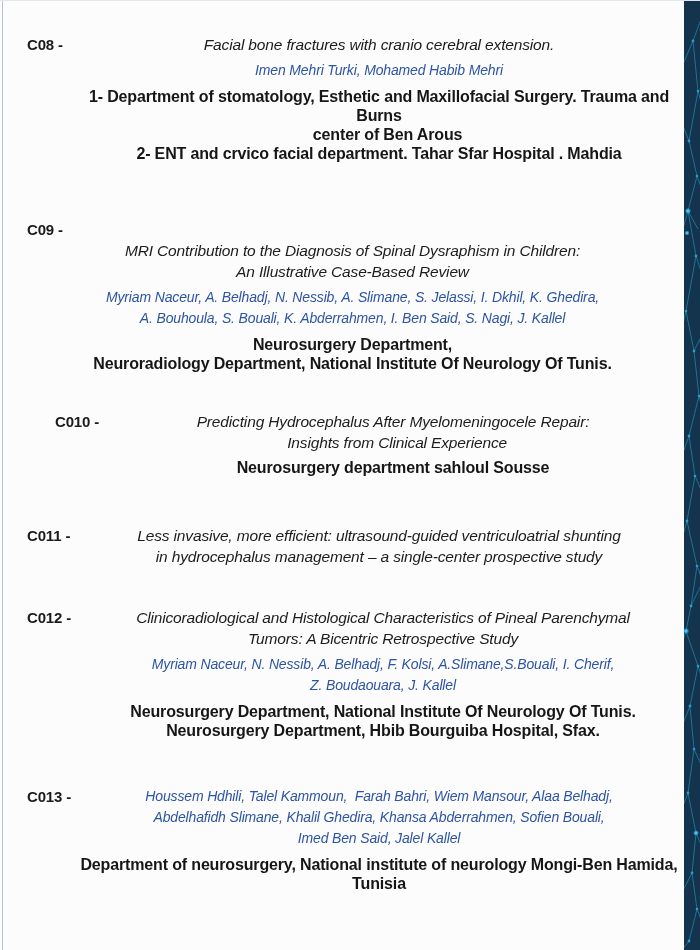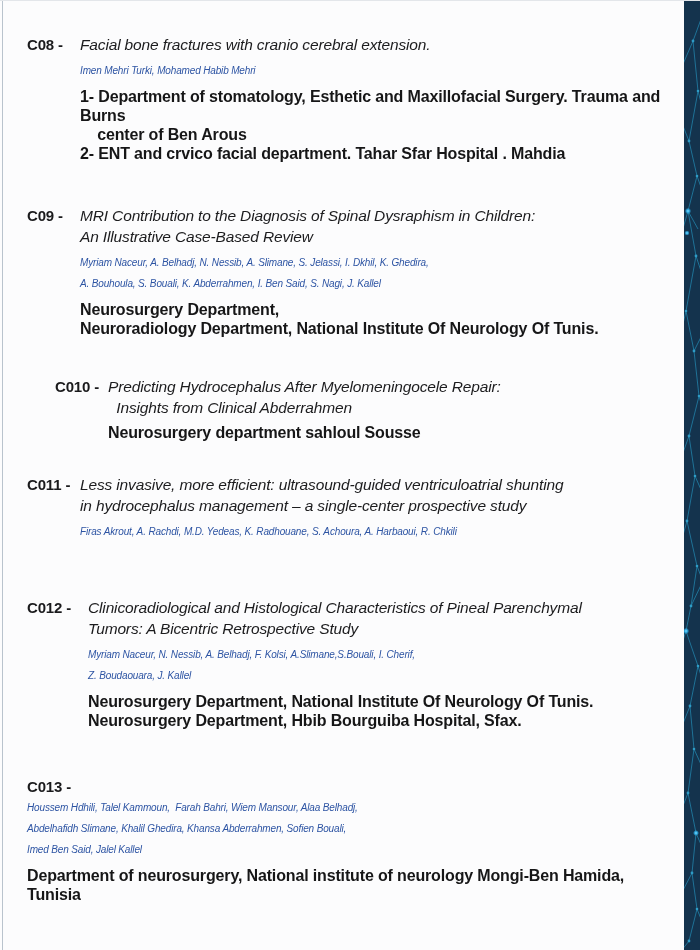--- a/index.html
+++ b/index.html
@@ -29,45 +29,45 @@
     width: 684px;
     height: 100%;
   }
   .entry {
     display: flex;
     padding-left: 27px;
     padding-right: 6px;
     letter-spacing: -0.15px;
   }
   .entry:nth-child(1) { margin-top: 33px; }
-  .entry:nth-child(2) { margin-top: 42px; }
+  .entry:nth-child(2) { margin-top: 56px; flex-direction: column; }
   .entry:nth-child(3) { margin-top: 38px; margin-left: 28px; }
-  .entry:nth-child(4) { margin-top: 32px; }
-  .entry:nth-child(5) { margin-top: 49px; gap: 8px; }
-  .entry:nth-child(6) { margin-top: 46px; flex-direction: column; }
+  .entry:nth-child(4) { margin-top: 48px; }
+  .entry:nth-child(5) { margin-top: 35px; gap: 8px; }
+  .entry:nth-child(6) { margin-top: 46px; }
   .code {
     min-width: 45px;
     margin-right: 8px;
     font-size: 15px;
     font-weight: bold;
     color: #1a1a1c;
     white-space: nowrap;
     line-height: 21px;
   }
-  .body { flex: 1; }
+  .body { flex: 1; text-align: center; }
   .title {
     font-size: 15.5px;
     font-style: italic;
     color: #1c1c1e;
     line-height: 21px;
     white-space: pre-wrap;
     margin-bottom: 5px;
   }
   .authors {
-    font-size: 10px;
+    font-size: 14px;
     font-style: italic;
     color: #2d54a3;
     line-height: 21px;
     white-space: pre-wrap;
     margin-bottom: 6px;
   }
   .affiliations {
     font-size: 16px;
     font-weight: bold;
     color: #161617;
@@ -109,31 +109,30 @@
 A. Bouhoula, S. Bouali, K. Abderrahmen, I. Ben Said, S. Nagi, J. Kallel</div>
       <div class="affiliations">Neurosurgery Department,
 Neuroradiology Department, National Institute Of Neurology Of Tunis.</div>
     </div>
   </div>
 
   <div class="entry">
     <div class="code">C010 -</div>
     <div class="body">
       <div class="title">Predicting Hydrocephalus After Myelomeningocele Repair:
-  Insights from Clinical Abderrahmen</div>
+  Insights from Clinical Experience</div>
       <div class="affiliations">Neurosurgery department sahloul Sousse</div>
     </div>
   </div>
 
   <div class="entry">
     <div class="code">C011 -</div>
     <div class="body">
       <div class="title">Less invasive, more efficient: ultrasound-guided ventriculoatrial shunting
 in hydrocephalus management – a single-center prospective study</div>
-      <div class="authors">Firas Akrout, A. Rachdi, M.D. Yedeas, K. Radhouane, S. Achoura, A. Harbaoui, R. Chkili</div>
 
     </div>
   </div>
 
   <div class="entry">
     <div class="code">C012 -</div>
     <div class="body">
       <div class="title">Clinicoradiological and Histological Characteristics of Pineal Parenchymal
 Tumors: A Bicentric Retrospective Study</div>
       <div class="authors">Myriam Naceur, N. Nessib, A. Belhadj, F. Kolsi, A.Slimane,S.Bouali, I. Cherif,

